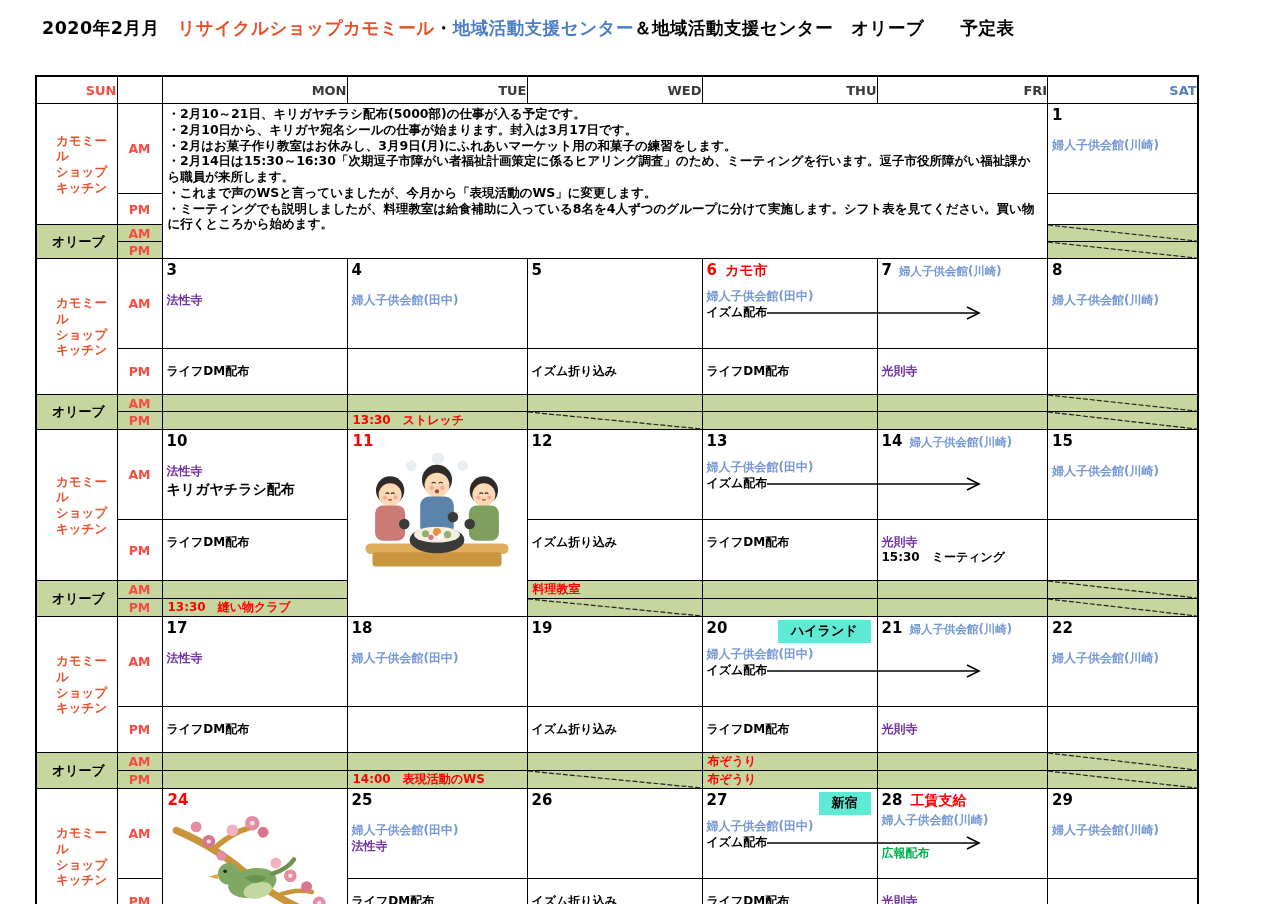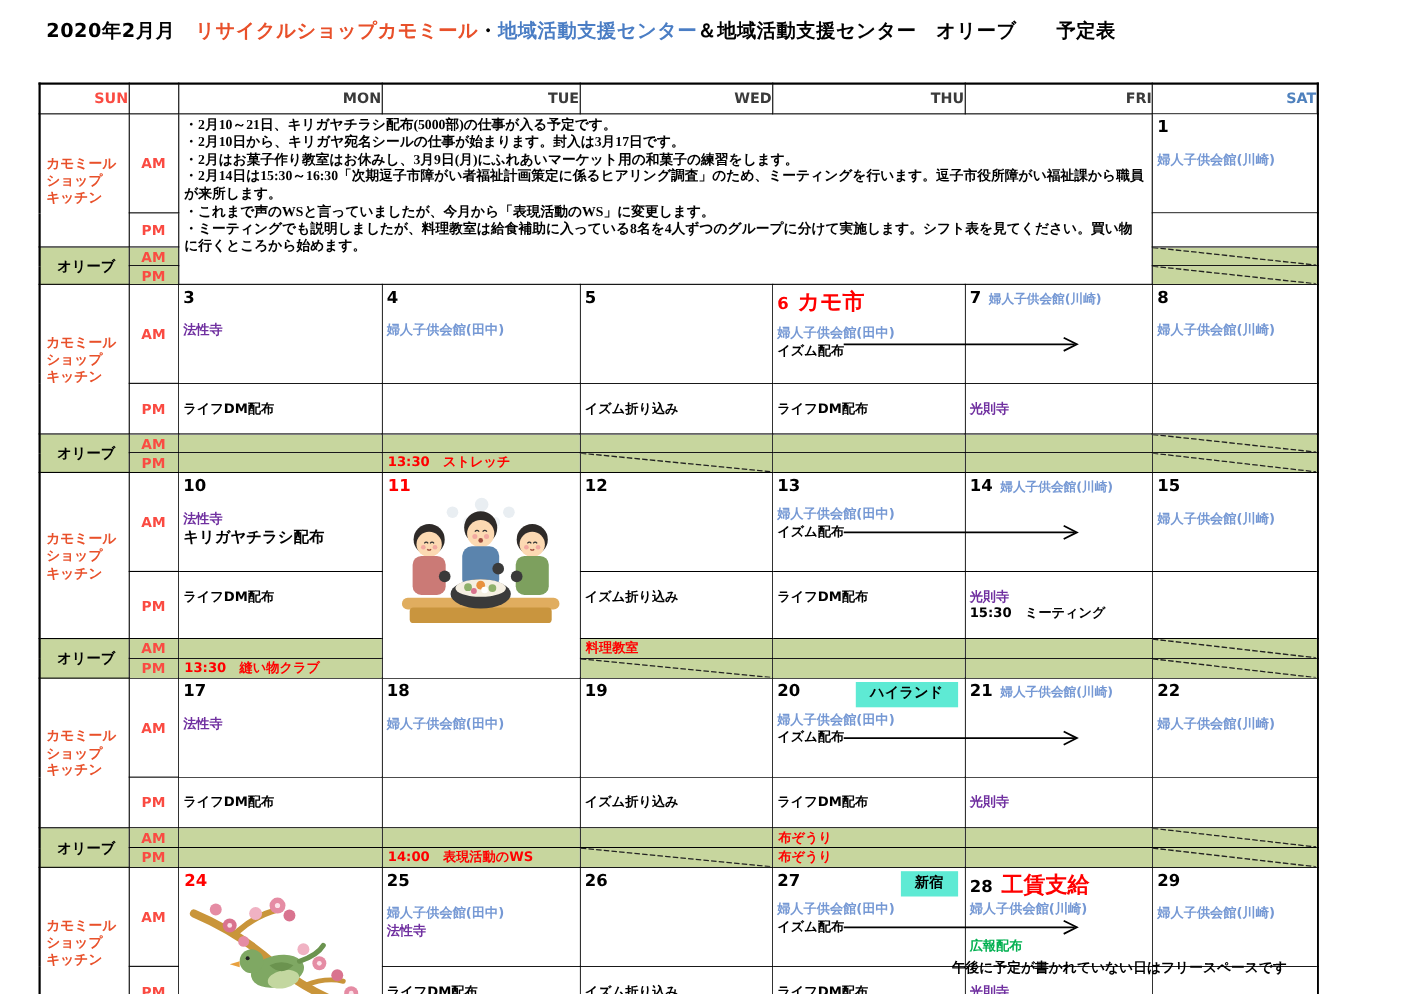--- a/index.html
+++ b/index.html
@@ -14,39 +14,39 @@
   
   table.sched{position:absolute;left:35px;top:75px;border-collapse:collapse;table-layout:fixed;
               border:2px solid #000;}
   .sched td,.sched th{border:1px solid #000;padding:0;vertical-align:top;overflow:visible;}
   tr.wkstart>td{border-top:1.5px solid #000;}
   .sched th{height:26px;text-align:right;vertical-align:middle;font-size:13px;color:#3a3a3a;
             background:#fff;font-weight:700;}
   th.sun{color:#fa4b42;} th.sat{color:#4f81bd;}
   .h-am{height:90px;} .h-pm{height:27px;} .h-o{height:17px;} .h-o3{height:20px;} .h-o4{height:24px;}
   
-  td.kitchen{vertical-align:middle;padding-left:5px;color:#e8502a;font-size:12.5px;line-height:1.25;background:#fff;}
+  td.kitchen{vertical-align:middle;padding-left:19px;color:#e8502a;font-size:12.5px;line-height:1.25;background:#fff;}
   td.olivelbl{vertical-align:middle;padding-left:15px;background:#c7d69e;color:#000;font-size:13px;}
   td.ampm{vertical-align:middle;text-align:center;color:#fa4b42;font-size:12.5px;background:#fff;}
   td.ampm.olv{background:#c7d69e;}
   
   td.day{position:relative;background:#fff;padding:2px 4px;font-size:12px;line-height:1.3;}
   .dnum{font-size:15px;color:#000;}
   .dnum.red{color:#f00;}
-  .dtitle{font-size:20px;color:#f00;margin-left:8px;}
+  .dtitle{font-size:14px;color:#f00;margin-left:8px;}
   .ln{margin-top:1px;}
   .mt{margin-top:12px;}
   .blue{color:#7598d4;} .purple{color:#7030a0;} .red{color:#000000;} .green{color:#00b050;} .blk{color:#000;}
   .frivenue{font-size:11.5px;margin-left:7px;color:#7598d4;}
   td.pmcell{position:relative;background:#fff;padding:15px 4px;font-size:12px;line-height:1.25;}
   td.olv{position:relative;background:#c7d69e;}
   td.olv .oln{padding:1px 5px;font-size:12px;color:#f00;line-height:15px;white-space:nowrap;}
   svg.dg{position:absolute;left:0;top:0;width:100%;height:100%;display:block;}
   
-  td.notes{background:#fff;padding:2px 5px;font-size:12.5px;line-height:1.26;font-family:Liberation Serif, serif;}
+  td.notes{background:#fff;padding:2px 5px;font-size:12.5px;line-height:1.26;}
   td.notes div{margin:0;}
   
   svg.arrow{position:absolute;left:64px;top:46px;overflow:visible;z-index:3;}
   
   .badge{position:absolute;top:3px;right:6px;background:#5eead4;color:#000;font-size:13px;
          padding:3px 13px;white-space:nowrap;z-index:2;}
   
   td.pic{position:relative;background:#fff;padding:2px 4px;text-align:right;}
   td.pic .dnum{position:absolute;left:5px;top:2px;}
   td.pic svg.illus{display:block;margin:14px auto 0 auto;}
@@ -515,14 +515,13 @@
           </td>
       <td class="olv">
             <svg class="dg">
               <line x1="0" y1="0" x2="100%" y2="100%" stroke="#222" stroke-width="1.2" stroke-dasharray="5,2"></line>
             </svg>
           </td>
     </tr>
   </tbody>
     </table>
 
-  <div class="footnote">午後に予定が書かれていない日はフリースペースです</div>
 </div>
 
 </body></html>

